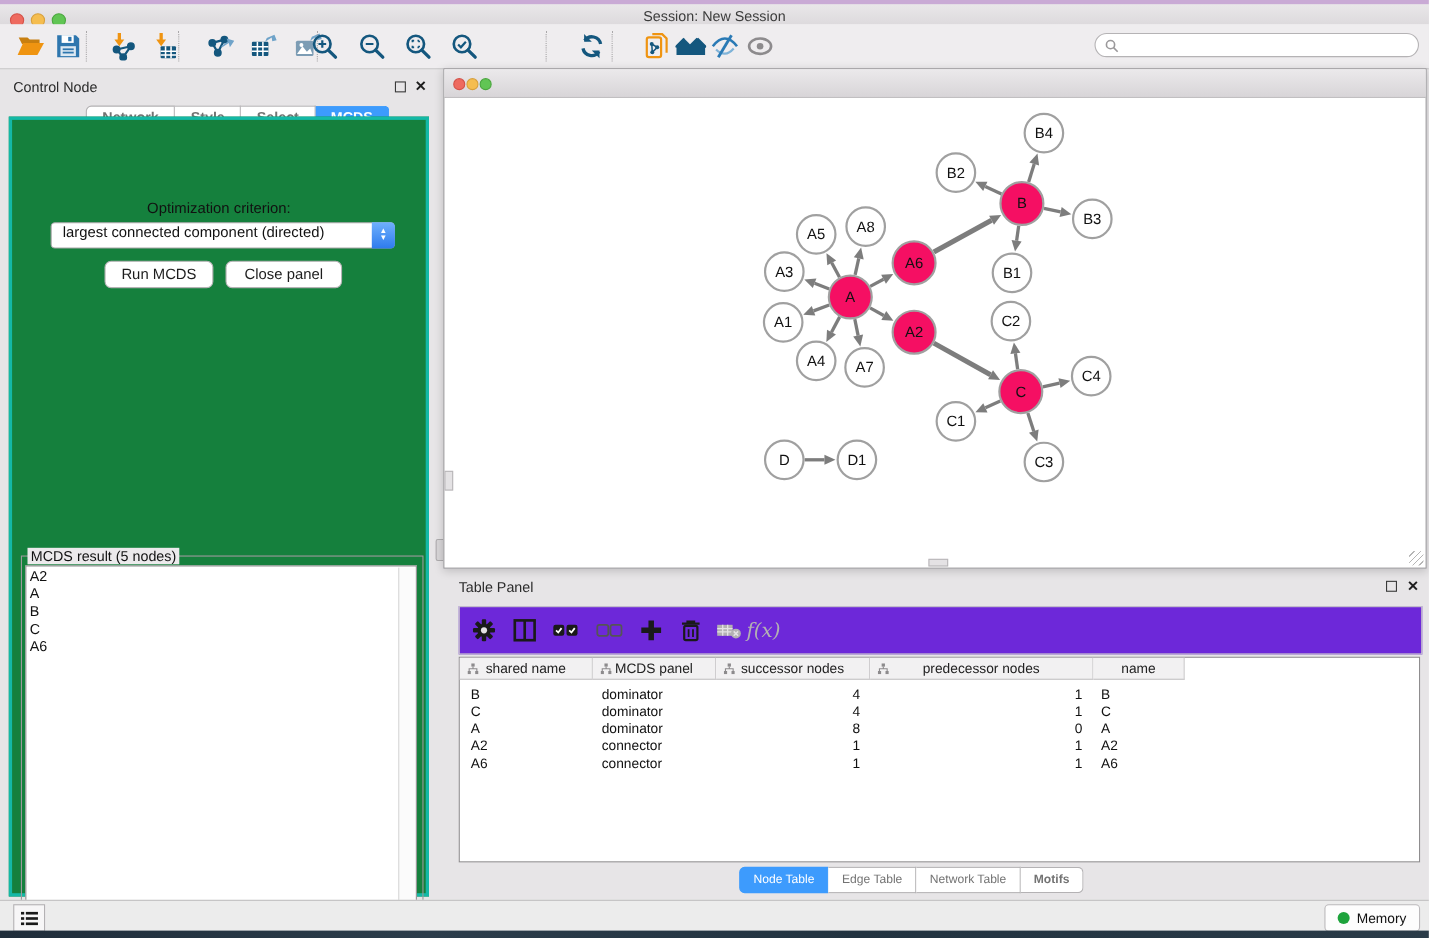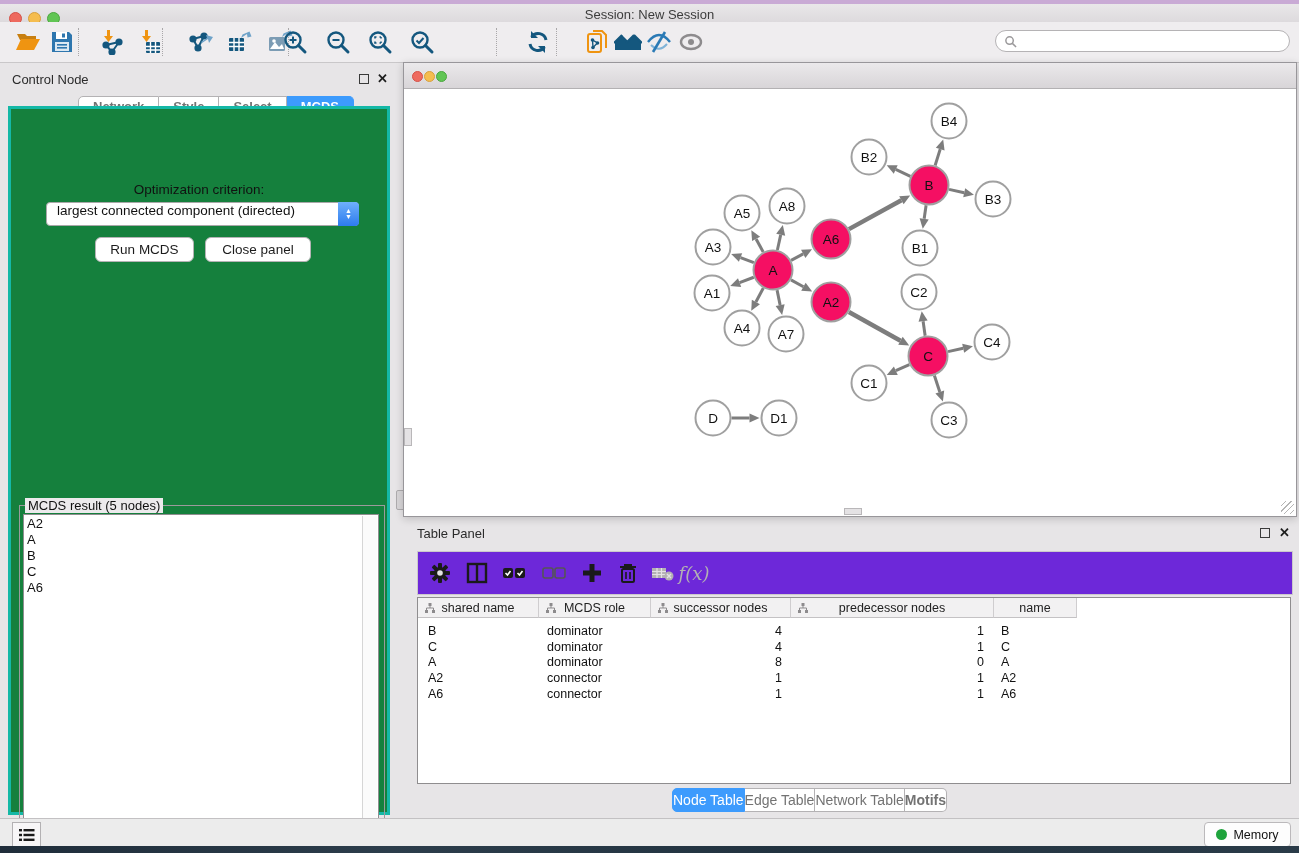--- a/index.html
+++ b/index.html
@@ -55,21 +55,21 @@
   .tp{position:absolute;left:403px;top:520px;width:896px;height:297px;}
   .tp-toolbar{position:absolute;left:14px;top:31px;width:874px;height:42px;background:#6d28d9;border:1px solid #cbc9cb;}
   .tp-ic{position:absolute;top:7px;width:28px;height:28px;display:flex;align-items:center;justify-content:center;}
   .fx{font-family:"DejaVu Serif",serif;font-style:italic;font-size:18px;color:#b3b1b3;}
   .tbl{position:absolute;left:14px;top:77px;width:874px;height:187px;background:#fff;border:1px solid #8f8d8f;box-sizing:border-box;}
   .th{position:absolute;top:0;height:20px;background:#f2f1f2;border-right:1px solid #cfcdcf;border-bottom:1px solid #c4c2c4;box-sizing:border-box;}
   .th .lbl{position:absolute;left:0;right:0;top:3px;text-align:center;font-size:12.5px;color:#222;}
   .th .hicon{position:absolute;left:7px;top:5px;}
   .cell{position:absolute;height:16px;font-size:12.5px;color:#111;line-height:16px;}
   .bottom-tabs{position:absolute;left:269px;top:268px;}
-  .bottom-tabs .s{font-weight:400;font-size:14px;padding:0 0;height:22px;}
+  .bottom-tabs .s{font-weight:400;font-size:11px;padding:0 12px;height:22px;}
   
   .statusbar{position:absolute;left:0;top:818px;width:1299px;height:28px;background:#ececec;border-top:1px solid #c3c1c3;}
   .listbtn{position:absolute;left:12px;top:3px;width:27px;height:23px;background:#f7f6f7;border:1px solid #b3b1b3;display:flex;align-items:center;justify-content:center;}
   .membtn{position:absolute;right:8px;top:3px;width:85px;height:23px;background:#fdfdfd;border:1px solid #bbb9bb;border-radius:4px;display:flex;align-items:center;justify-content:center;gap:6px;font-size:12.5px;color:#111;}
   .memdot{width:11px;height:11px;border-radius:50%;background:#1ea33c;}
 </style>
 </head>
 <body>
 
 <div class="screen">
@@ -484,21 +484,21 @@
           </div>
           <div class="th" style="left: 121px; width: 112px;">
             <svg class="hicon" width="10" height="10" viewBox="0 0 10 10">
               <g fill="#8d8b8d">
                 <rect x="3.5" y="0" width="3" height="3"></rect>
                 <rect x="0" y="7" width="3" height="3"></rect>
                 <rect x="7" y="7" width="3" height="3"></rect>
                 <path d="M5 3v2M1.5 7V5h7v2" stroke="#8d8b8d" fill="none"></path>
               </g>
             </svg>
-            <span class="lbl">MCDS role</span>
+            <span class="lbl">MCDS panel</span>
           </div>
           <div class="th" style="left: 233px; width: 140px;">
             <svg class="hicon" width="10" height="10" viewBox="0 0 10 10">
               <g fill="#8d8b8d">
                 <rect x="3.5" y="0" width="3" height="3"></rect>
                 <rect x="0" y="7" width="3" height="3"></rect>
                 <rect x="7" y="7" width="3" height="3"></rect>
                 <path d="M5 3v2M1.5 7V5h7v2" stroke="#8d8b8d" fill="none"></path>
               </g>
             </svg>

